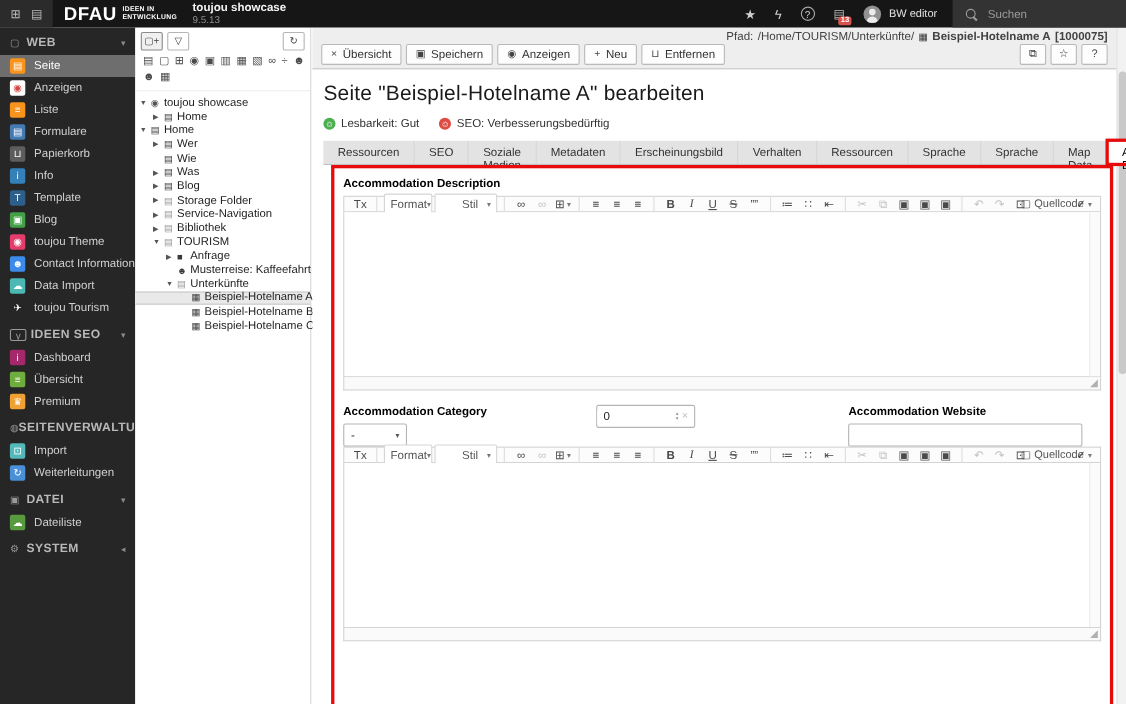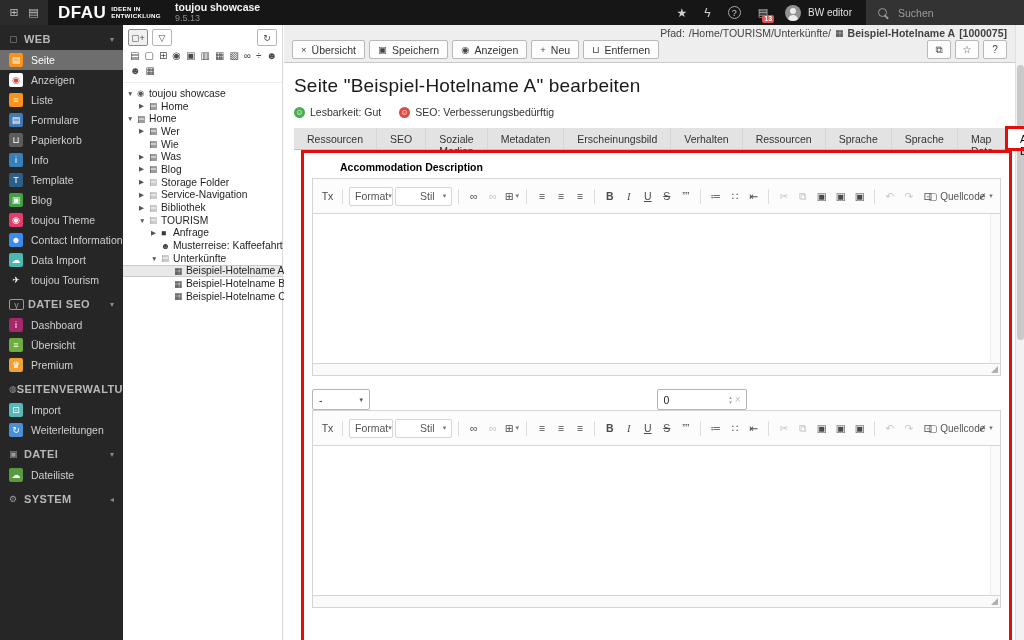--- a/index.html
+++ b/index.html
@@ -82,22 +82,22 @@
   .status{display:flex;align-items:center;gap:5px;}
   .dot{width:11px;height:11px;border-radius:50%;color:#fff;font-size:8px;line-height:11px;text-align:center;flex:none;}
   .slabel{font-size:10.5px;color:#333;}
   .tabs{display:flex;align-items:stretch;height:22px;background:#e3e3e3;border-bottom:1px solid #c2c2c2;margin-top:10px;margin-left:0;width:725px;}
   .tab{padding:5px 13px 0 13px;font-size:10.5px;color:#333;cursor:pointer;border-right:1px solid #d6d6d6;}
   .tab.active{background:#fff;color:#000;}
   .tab.annotated{outline:3px solid var(--ann);outline-offset:-1px;position:relative;z-index:5;}
 
   
   .redpanel{position:relative;margin:0 0 0 7px;width:711px;height:503px;border:3px solid var(--ann);background:#fff;padding:8px;}
-  .flabel{font-size:10.5px;font-weight:bold;color:#000;margin-bottom:5px;margin-left:28px;}
-  .rtebar{display:flex;align-items:center;height:36px;border:1px solid #d4d4d4;background:#fcfcfc;padding:0 6px;gap:2px;}
+  .flabel{font-size:10.5px;font-weight:bold;color:#000;margin-bottom:5px;}
+  .rtebar{display:flex;align-items:center;height:15px;border:1px solid #d4d4d4;background:#fcfcfc;padding:0 6px;gap:2px;}
   .rbtn{min-width:17px;height:19px;display:flex;align-items:center;justify-content:center;font-size:10.5px;color:#4a4a4a;border-radius:2px;cursor:pointer;white-space:nowrap;}
   .rbtn.dis{color:#c3c3c3;cursor:default;}
   .rbtn.sep{min-width:1px;width:1px;height:15px;background:#ddd;margin:0 4px;cursor:default;}
   .rbtn.ddl{border:1px solid #d6d6d6;background:#fff;width:62px;justify-content:space-between;padding:0 5px;color:#555;}
   .rbtn.ddl.wide{width:72px;padding-left:24px;}
   .rbtn.ddl::after{content:"▾";font-size:7px;color:#777;}
   .rbtn.caret::after{content:"▾";font-size:7px;color:#777;margin-left:2px;}
   .rbtn.b{font-weight:bold;}
   .rbtn.i{font-style:italic;font-family:"Liberation Serif",serif;}
   .rbtn.u{text-decoration:underline;}
@@ -212,21 +212,21 @@
       <span class="micon" style="background: rgb(76, 184, 179); color: rgb(255, 255, 255);">☁</span>
       <span class="mlabel">Data Import</span>
     </div>
       <div class="mitem">
       <span class="micon" style="background: transparent; color: rgb(255, 255, 255);">✈</span>
       <span class="mlabel">toujou Tourism</span>
     </div>
     </div>
   <div class="shdr">
     <span class="hic yico">y</span>
-    <span class="hlbl" style="margin-left:4px">DATEI SEO</span>
+    <span class="hlbl" style="margin-left:4px">IDEEN SEO</span>
     <span class="hcar">▾</span>
   </div>
   <div>
 
   <div class="mitem">
       <span class="micon" style="background: rgb(164, 40, 106); color: rgb(255, 255, 255);">i</span>
       <span class="mlabel">Dashboard</span>
     </div>
       <div class="mitem">
       <span class="micon" style="background: rgb(111, 174, 62); color: rgb(255, 255, 255);">≡</span>
@@ -494,35 +494,40 @@
           <span class="rbtn dis">↷</span>
           <span class="rbtn">⊡</span>
           <span class="rbtn lbl">▢ Quellcode</span>
           <span class="rbtn caret">✓</span>
         </div>
       <div class="rtebody t1"></div>
       <div class="rtefoot"></div>
 
       <div class="frow">
         <div class="fcol">
+          <div class="flabel">Accommodation Category</div>
           <div class="fselect">
             <span>-</span>
             <span class="sc">▾</span>
           </div>
         </div>
         <div class="fcol">
           <div class="rooms">
             <input value="0" style="">
             <span class="spin">
                 <span>▴</span>
                 <span>▾</span>
               </span>
             <span class="clearx">×</span>
           </div>
         </div>
+        <div class="fcol">
+          <div class="flabel">Accommodation Website</div>
+          <input class="webinput" value="" style="">
+        </div>
       </div>
 
       <div class="rtebar">
 
       <span class="rbtn">Tx</span>
           <span class="rbtn sep"></span>
           <span class="rbtn ddl">Format</span>
           <span class="rbtn ddl wide">Stil</span>
           <span class="rbtn sep"></span>
           <span class="rbtn">∞</span>

